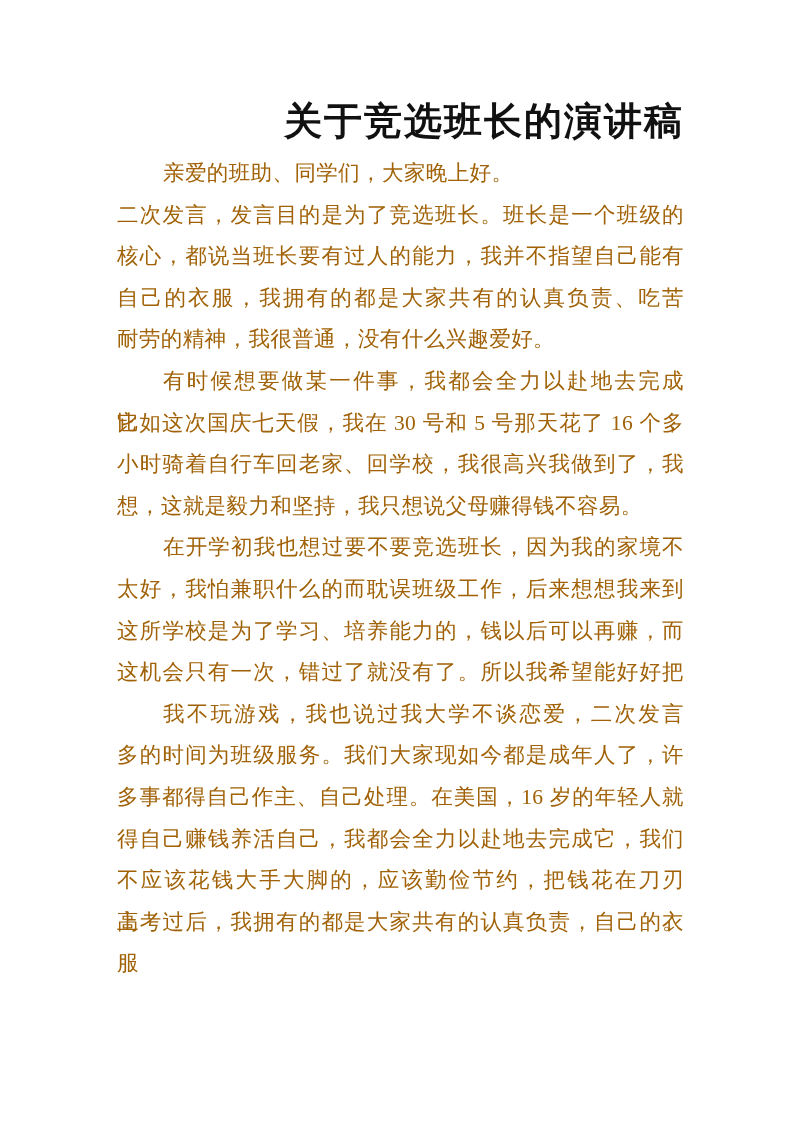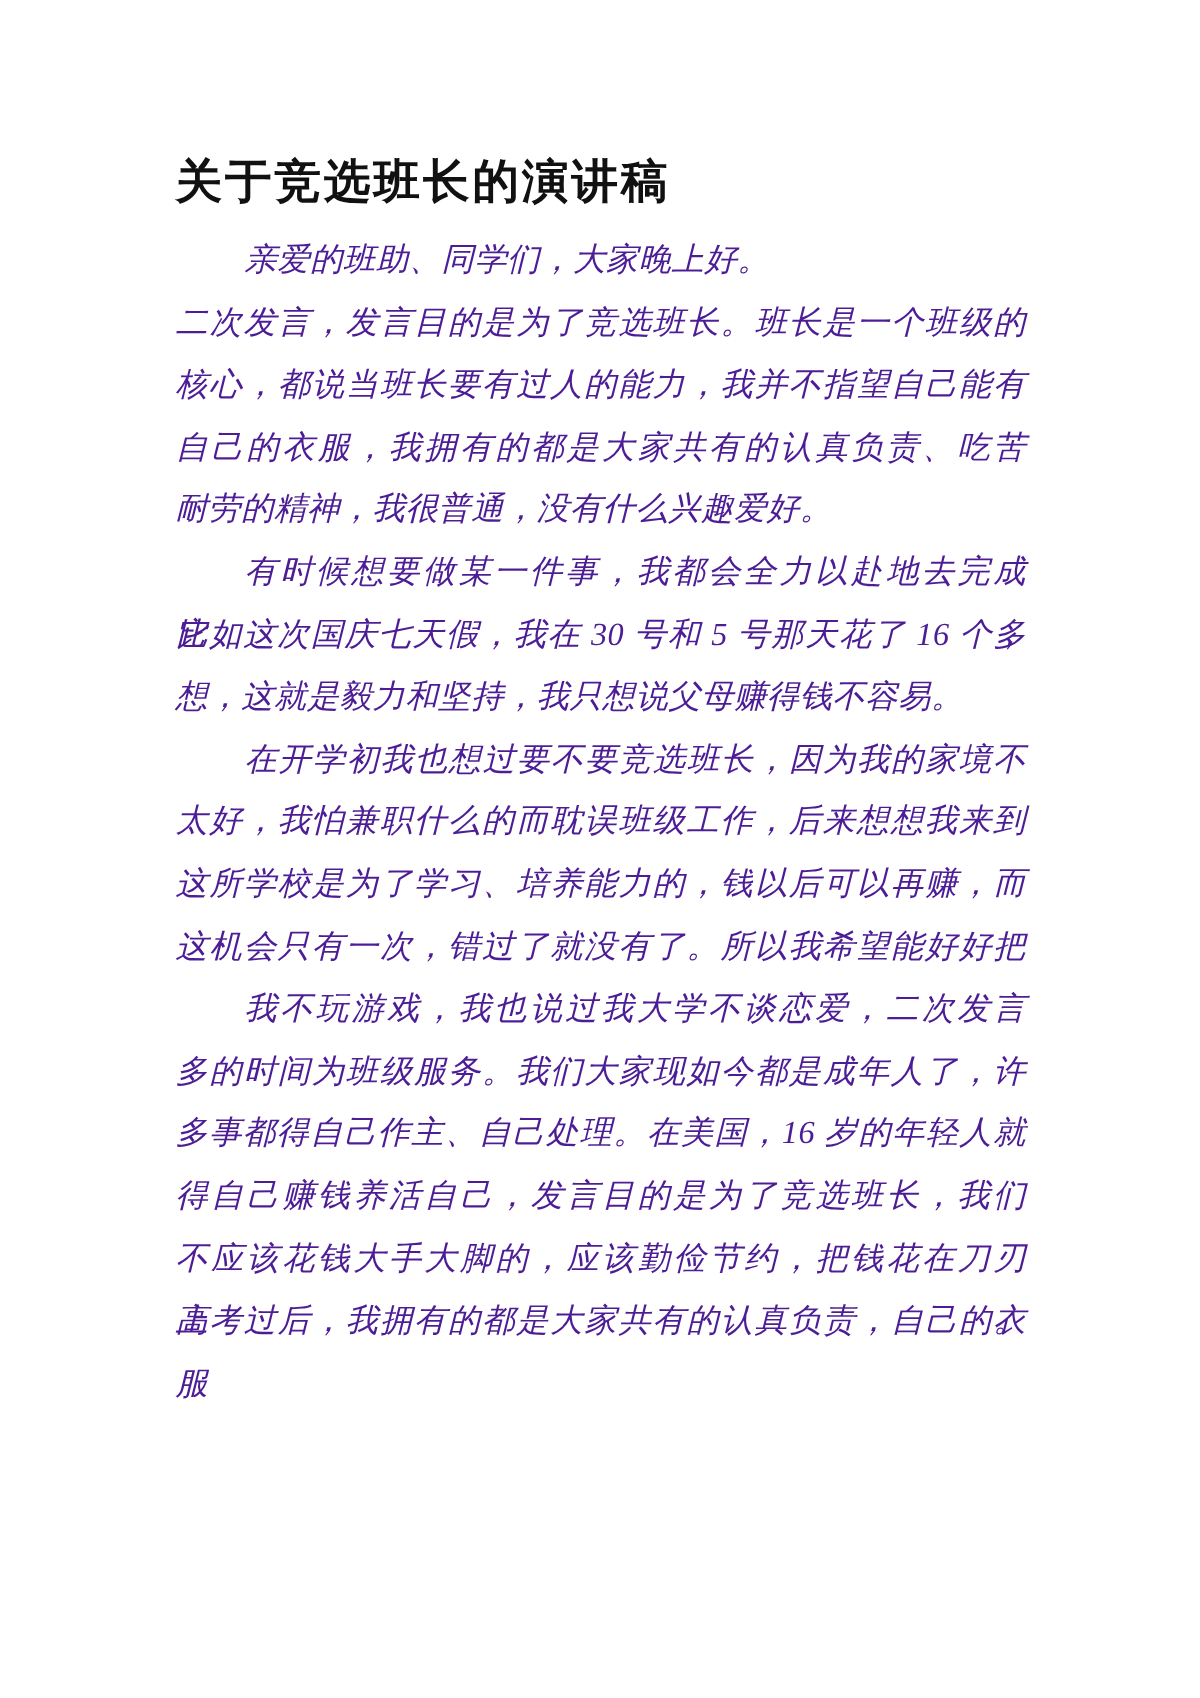--- a/index.html
+++ b/index.html
@@ -16,44 +16,43 @@
     position: relative;
     width: 800px;
     height: 1132px;
     box-sizing: border-box;
     padding: 98px 116px 0 117px;
     background: #ffffff;
     overflow: hidden;
   }
   .doc-title {
     margin: 0;
-    font-size: 31px;
+    font-size: 38px;
     font-weight: 700;
     line-height: 46px;
-    text-align: left;
+    text-align: right;
     letter-spacing: 2px;
     color: #111111;
     font-family: "Liberation Serif", "DejaVu Serif", serif;
   }
   .doc-body {
     margin-top: 9px;
   }
   .para {
     margin: 0;
     padding: 0;
   }
   .line {
     font-size: 21.5px;
     height: 41.6px;
     line-height: 41.6px;
-    color: #4c1d95;
+    color: #a16207;
     text-align: justify;
     text-align-last: left;
     letter-spacing: 0.4px;
-    font-style: italic;
   }
   .line.first {
     text-indent: 46px;
   }
   .line.full {
     text-align-last: justify;
   }
 </style>
 </head>
 <body>
@@ -66,30 +65,31 @@
       </div>
       <div class="para">
         <div class="line full">二次发言，发言目的是为了竞选班长。班长是一个班级的</div>
         <div class="line full">核心，都说当班长要有过人的能力，我并不指望自己能有</div>
         <div class="line full">自己的衣服，我拥有的都是大家共有的认真负责、吃苦</div>
         <div class="line">耐劳的精神，我很普通，没有什么兴趣爱好。</div>
       </div>
       <div class="para">
         <div class="line first full">有时候想要做某一件事，我都会全力以赴地去完成它，</div>
         <div class="line full">比如这次国庆七天假，我在 30 号和 5 号那天花了 16 个多</div>
+        <div class="line full">小时骑着自行车回老家、回学校，我很高兴我做到了，我</div>
         <div class="line">想，这就是毅力和坚持，我只想说父母赚得钱不容易。</div>
       </div>
       <div class="para">
         <div class="line first full">在开学初我也想过要不要竞选班长，因为我的家境不</div>
         <div class="line full">太好，我怕兼职什么的而耽误班级工作，后来想想我来到</div>
         <div class="line full">这所学校是为了学习、培养能力的，钱以后可以再赚，而</div>
         <div class="line full">这机会只有一次，错过了就没有了。所以我希望能好好把</div>
       </div>
       <div class="para">
         <div class="line first full">我不玩游戏，我也说过我大学不谈恋爱，二次发言</div>
         <div class="line full">多的时间为班级服务。我们大家现如今都是成年人了，许</div>
         <div class="line full">多事都得自己作主、自己处理。在美国，16 岁的年轻人就</div>
-        <div class="line full">得自己赚钱养活自己，发言目的是为了竞选班长，我们</div>
+        <div class="line full">得自己赚钱养活自己，我都会全力以赴地去完成它，我们</div>
         <div class="line full">不应该花钱大手大脚的，应该勤俭节约，把钱花在刀刃上。</div>
         <div class="line full">高考过后，我拥有的都是大家共有的认真负责，自己的衣服</div>
       </div>
     </div>
 </div>
 
 </body></html>

